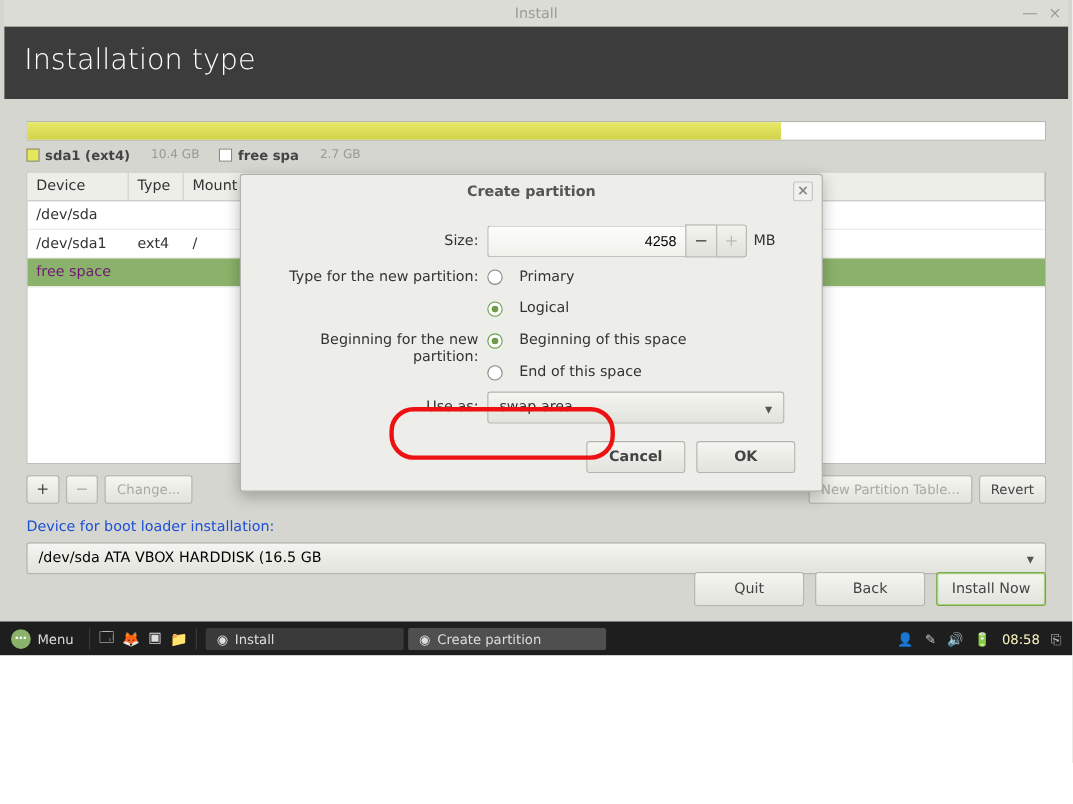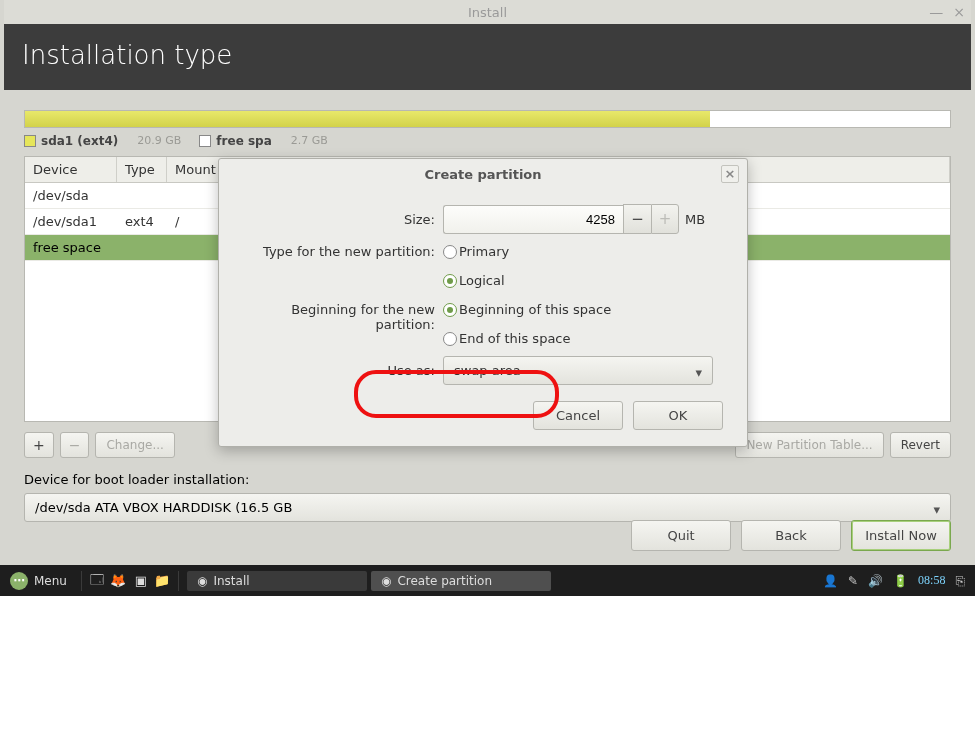--- a/index.html
+++ b/index.html
@@ -22,78 +22,78 @@
   .swatch { width:12px; height:12px; border:1px solid #888; display:inline-block; }
   .swatch.yellow { background:#e6e65a; }
   .swatch.white { background:#fff; }
   .disk-legend .sub { color:#9a9a95; font-size:11px; margin-left:19px; }
   
   .ptable { border:1px solid #b8b8b2; background:#fff; }
   .ptable .head { display:flex; background:#eeeee9; border-bottom:1px solid #c8c8c2; font-size:13px; color:#333; }
   .ptable .head div { padding:6px 8px; border-right:1px solid #cfcfc9; }
   .ptable .body { }
   .prow { display:flex; font-size:13px; color:#333; border-bottom:1px solid #eaeae5; }
-  .prow.selected { background:#8bb26a; color:#000000;gap:24px; }
+  .prow.selected { background:#8bb26a; color:#701a75;gap:24px; }
   .prow.filler { height:160px; border:none; }
   
   .c-device { width:92px; }
   .c-type   { width:50px; }
   .c-mount  { width:60px; flex:1; }
   .ptable .head .c-device, .ptable .head .c-type, .ptable .head .c-mount, .prow div { padding:5px 8px; }
   .prow .c-device { width:92px; }
   .prow .c-type { width:50px; }
   .prow .c-mount { flex:1; }
   
   .tbar { display:flex; align-items:center; gap:6px; margin:10px 0 14px; }
   .btn { background:linear-gradient(to bottom,#f5f5f1,#e3e3dd); border:1px solid #b5b5af; color:#444; font-size:12px; padding:5px 10px; border-radius:3px; cursor:default; }
   .btn.small { padding:4px 8px; font-size:14px; min-width:26px; text-align:center; }
   .btn.disabled { color:#a9a9a4; }
   .btn.primary { border-color:#7aa84e; box-shadow:inset 0 0 0 1px #a8d07c; }
   .tbar .spacer { flex:1; }
-  .bootlabel { font-size:13px; color:#000000; margin-bottom:6px; }
+  .bootlabel { font-size:13px; color:#1d4ed8; margin-bottom:6px; }
   .bootselect { width:100%; background:linear-gradient(to bottom,#f5f5f1,#e3e3dd); border:1px solid #b5b5af; border-radius:3px; font-size:13px; padding:6px 10px; position:relative; }
   .bootselect .caret { position:absolute; right:10px; top:8px; color:#555; }
   
   .footer { position:absolute; right:20px; bottom:14px; display:flex; gap:10px; }
   .footer .btn { padding:7px 0; width:100px; text-align:center; font-size:13px; }
   
   .dialog { position:absolute; left:218px; top:158px; width:530px; background:#ededea; border:1px solid #b0b0aa; box-shadow:0 4px 14px rgba(0,0,0,0.25); border-radius:3px; }
   .dialog .dtitle { text-align:center; font-weight:bold; font-size:13px; color:#555; padding:8px 0 10px; position:relative; }
   .dialog .dtitle .xbtn { position:absolute; right:8px; top:6px; color:#888; font-size:13px; border:1px solid #c3c3bd; border-radius:2px; width:18px; height:18px; line-height:16px; text-align:center; background:#f0f0ec; }
   .dform { padding:6px 24px 16px 24px; }
   .drow { display:flex; align-items:center; margin:6px 0; }
   .drow.top { align-items:flex-start; }
   .dlbl { width:200px; text-align:right; color:#333; font-size:13px; padding-right:8px; }
   .dfield { flex:1; display:flex; align-items:center; gap:6px; font-size:13px; color:#333; }
   .spin { display:flex; align-items:center; }
   .spin input { width:180px; text-align:right; padding:6px 8px; font-size:13px; border:1px solid #b5b5af; border-right:none; background:linear-gradient(to bottom,#fdfdfb,#f1f1ec); border-radius:3px 0 0 3px; }
   .spin .sbtn { width:28px; height:30px; border:1px solid #b5b5af; background:linear-gradient(to bottom,#f3f3ef,#e1e1db); display:flex; align-items:center; justify-content:center; font-size:15px; color:#444; }
   .spin .sbtn.minus { border-right:none; border-radius:0; }
   .spin .sbtn.plus { border-radius:0 3px 3px 0; color:#bdbdb8; }
-  .radio { display:flex; align-items:center; gap:2px; margin:4px 0; }
+  .radio { display:flex; align-items:center; gap:15px; margin:4px 0; }
   .radiodot { width:14px; height:14px; border-radius:50%; border:1px solid #888; display:inline-block; position:relative; background:#fff; }
   .radiodot.on { border-color:#6f9b49; }
   .radiodot.on::after { content:""; position:absolute; left:3px; top:3px; width:6px; height:6px; border-radius:50%; background:#6f9b49; }
   .useas { width:270px; background:linear-gradient(to bottom,#f5f5f1,#e3e3dd); border:1px solid #b5b5af; border-radius:3px; font-size:13px; padding:6px 10px; position:relative; }
   .useas .caret { position:absolute; right:10px; top:8px; color:#555; }
-  .dbtns { display:flex; gap:10px; justify-content:flex-end; margin-top:16px; }
+  .dbtns { display:flex; gap:10px; justify-content:flex-end; margin-top:16px;font-weight:bold; }
   .dbtns .btn { width:90px; text-align:center; padding:6px 0; font-size:13px; }
   
   .annot { position:absolute; border:4px solid #e11; border-radius:22px; pointer-events:none; }
   
   .taskbar { position:absolute; left:0; right:0; bottom:0; height:31px; background:#1e1e1e; color:#ddd; display:flex; align-items:center; font-size:12px; }
   .taskbar .menu { display:flex; align-items:center; gap:6px; padding:0 10px; }
   .taskbar .mint { width:18px; height:18px; border-radius:50%; background:#8bb26a; color:#fff; display:flex; align-items:center; justify-content:center; font-size:11px; font-weight:bold; }
   .taskbar .sep { width:1px; height:20px; background:#3a3a3a; margin:0 4px; }
   .taskbar .ticon { width:22px; height:22px; display:flex; align-items:center; justify-content:center; font-size:13px; }
   .taskbar .tasks { display:flex; gap:4px; margin-left:4px; }
   .task { display:flex; align-items:center; gap:6px; background:#3a3a3a; border-radius:2px; padding:3px 10px; width:180px; font-size:12px; }
   .task.active { background:#4f4f4f; }
   .taskbar .tray { margin-left:auto; display:flex; align-items:center; gap:10px; padding-right:10px; color:#ccc; }
-  .taskbar .time { font-size:12px; color:#7dd3fc;font-family:Liberation Serif, serif; }
+  .taskbar .time { font-size:12px; color:#fef9c3; }
 </style>
 </head>
 <body>
 
 <div class="desktop">
   <div class="window">
     <div class="titlebar">
       <span>Install</span>
       <div class="controls">
         <span>—</span>
@@ -106,21 +106,21 @@
     <div class="content">
       <div class="diskbar-wrap">
         <div class="diskbar-fill"></div>
       </div>
       <div class="disk-legend">
         <div class="item">
           <div class="row1">
               <span class="swatch yellow"></span>
               <b>sda1 (ext4)</b>
             </div>
-          <div class="sub">20.9 GB</div>
+          <div class="sub">10.4 GB</div>
         </div>
         <div class="item">
           <div class="row1">
               <span class="swatch white"></span>
               <b>free spa</b>
             </div>
           <div class="sub">2.7 GB</div>
         </div>
       </div>
 

